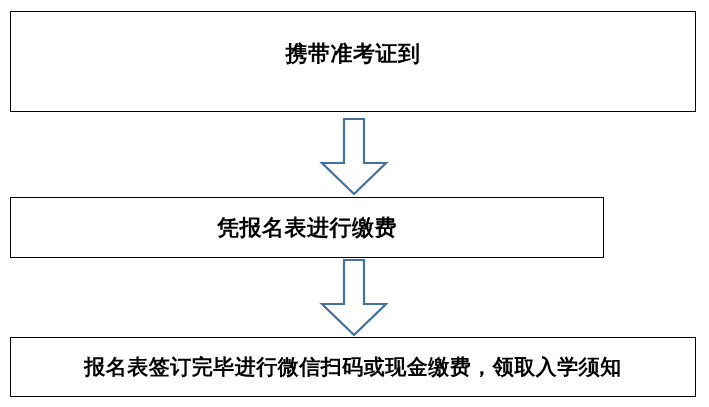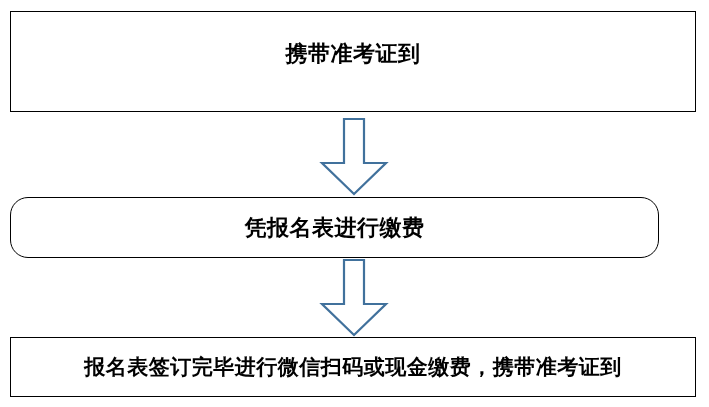--- a/index.html
+++ b/index.html
@@ -46,23 +46,22 @@
   #box-register .line {
     font-size: 22px;
     line-height: 1.05;
   }
   #box-register .line-1 { margin-bottom: 16px; }
 
   
   #box-pay {
     left: 10px;
     top: 197px;
-    width: 649px;
+    width: 594px;
     height: 61px;
-    border-radius: 18px;
   }
   #box-pay .line {
     font-size: 22px;
     line-height: 1.05;
   }
 
   
   #box-notice {
     left: 10px;
     top: 337px;
@@ -104,16 +103,16 @@
     <div class="line">凭报名表进行缴费</div>
   </div>
 
   <div class="arrow" id="arrow-2">
     <svg viewBox="0 0 72 80" xmlns="http://www.w3.org/2000/svg">
       <path d="M 26 2 L 46 2 L 46 46 L 68 46 L 36 77 L 4 46 L 26 46 Z" fill="#ffffff" stroke="#41719C" stroke-width="2.2" stroke-linejoin="miter"></path>
     </svg>
   </div>
 
   <div class="flow-box" id="box-notice">
-    <div class="line">报名表签订完毕进行微信扫码或现金缴费，携带准考证到</div>
+    <div class="line">报名表签订完毕进行微信扫码或现金缴费，领取入学须知</div>
   </div>
 
 </div>
 
 </body></html>

